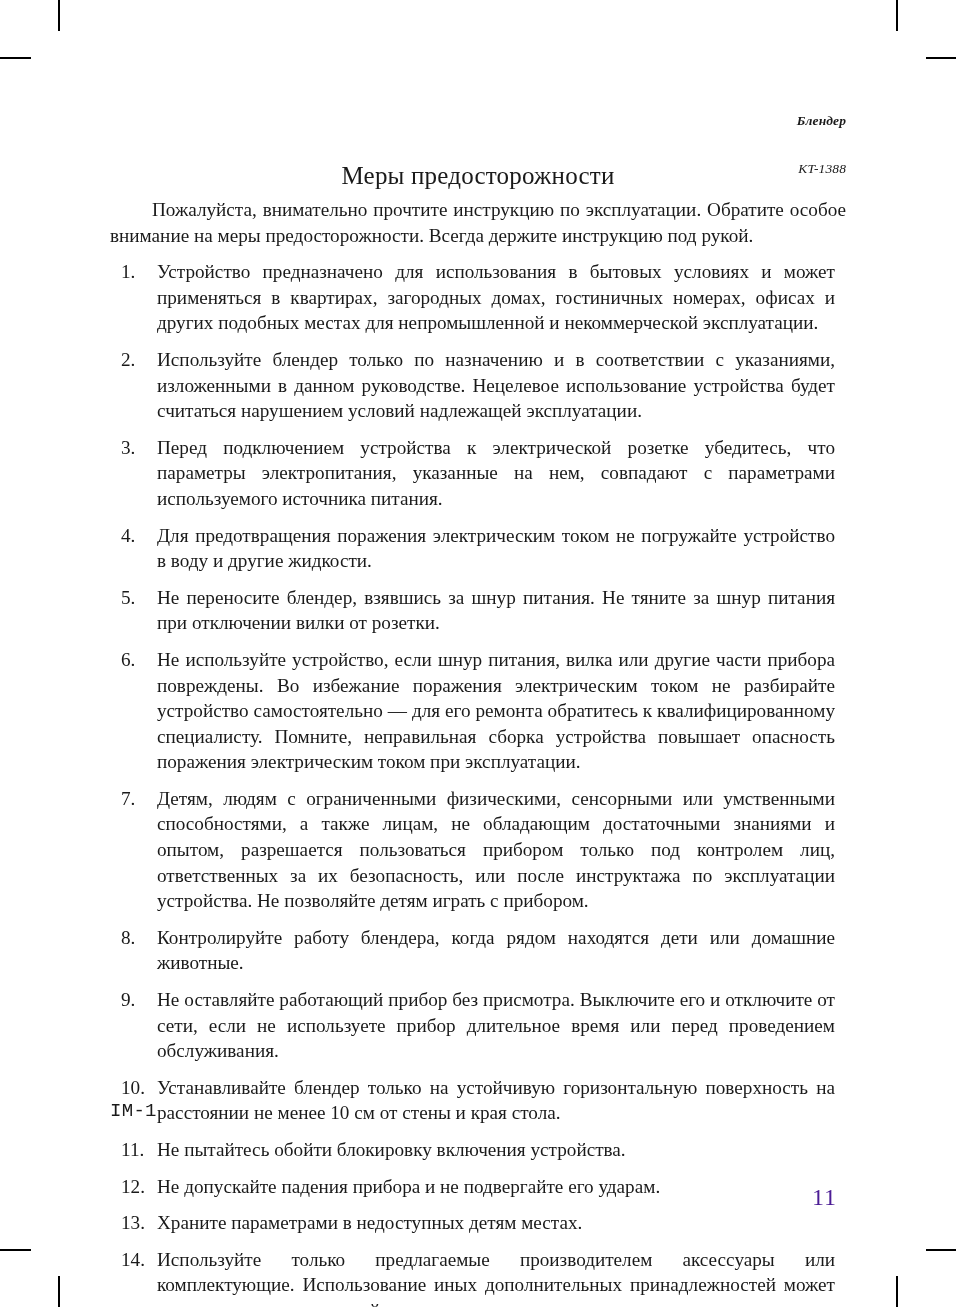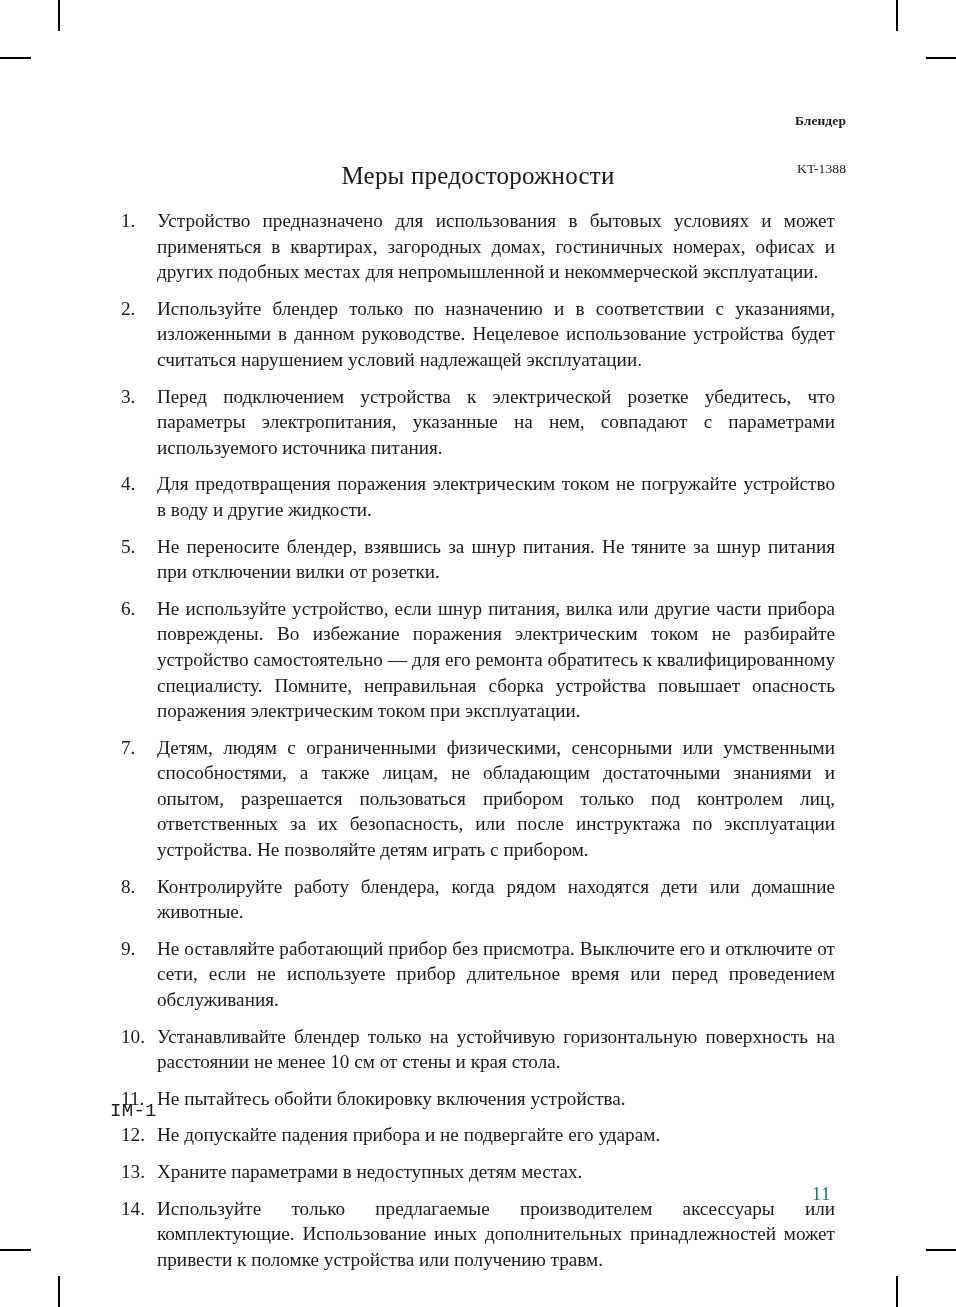--- a/index.html
+++ b/index.html
@@ -42,20 +42,21 @@
     height: 1307px;
   }
 
   
   .doc-header {
     position: absolute;
     right: 0;
     top: 113px;
     text-align: right;
     line-height: 1.18;
+    font-style: italic;
   }
   .doc-header .product {
     font-size: 13.5px;
     font-weight: bold;
     letter-spacing: 0.1px;
   }
   .doc-header .model {
     font-size: 13.5px;
     font-weight: normal;
     letter-spacing: 0.1px;
@@ -134,22 +135,22 @@
     left: 0;
     top: 1100px;
     font-size: 19px;
     letter-spacing: 0.3px;
     font-family: Liberation Mono, monospace;
   }
   .folio {
     position: absolute;
     left: 702px;
     top: 1184px;
-    font-size: 18px;
-    color: #0f766e;
+    font-size: 24px;
+    color: #4c1d95;
     letter-spacing: 1px;
   }
 </style>
 </head>
 <body>
 
 <div class="crop crop-v crop-tl-v"></div>
 <div class="crop crop-h crop-tl-h"></div>
 <div class="crop crop-v crop-tr-v"></div>
 <div class="crop crop-h crop-tr-h"></div>
@@ -161,20 +162,21 @@
 <div class="page">
 
   <div class="doc-header">
     <div class="product">Блендер</div>
     <div class="model">KT-1388</div>
   </div>
 
   <h1 class="page-title">Меры предосторожности</h1>
 
   <div class="body-block">
+    <p class="intro">Пожалуйста, внимательно прочтите инструкцию по эксплуатации. Обратите особое внимание на меры предосторожности. Всегда держите инструкцию под рукой.</p>
     <ol class="rules">
       <li>
           <span class="txt">Устройство предназначено для использования в бытовых условиях и может применяться в квартирах, загородных домах, гостиничных номерах, офисах и других подобных местах для непромышленной и некоммерческой эксплуатации.</span>
         </li>
       <li>
           <span class="txt">Используйте блендер только по назначению и в соответствии с указаниями, изложенными в данном руководстве. Нецелевое использование устройства будет считаться нарушением условий надлежащей эксплуатации.</span>
         </li>
       <li>
           <span class="txt">Перед подключением устройства к электрической розетке убедитесь, что параметры электропитания, указанные на нем, совпадают с параметрами используемого источника питания.</span>
         </li>

